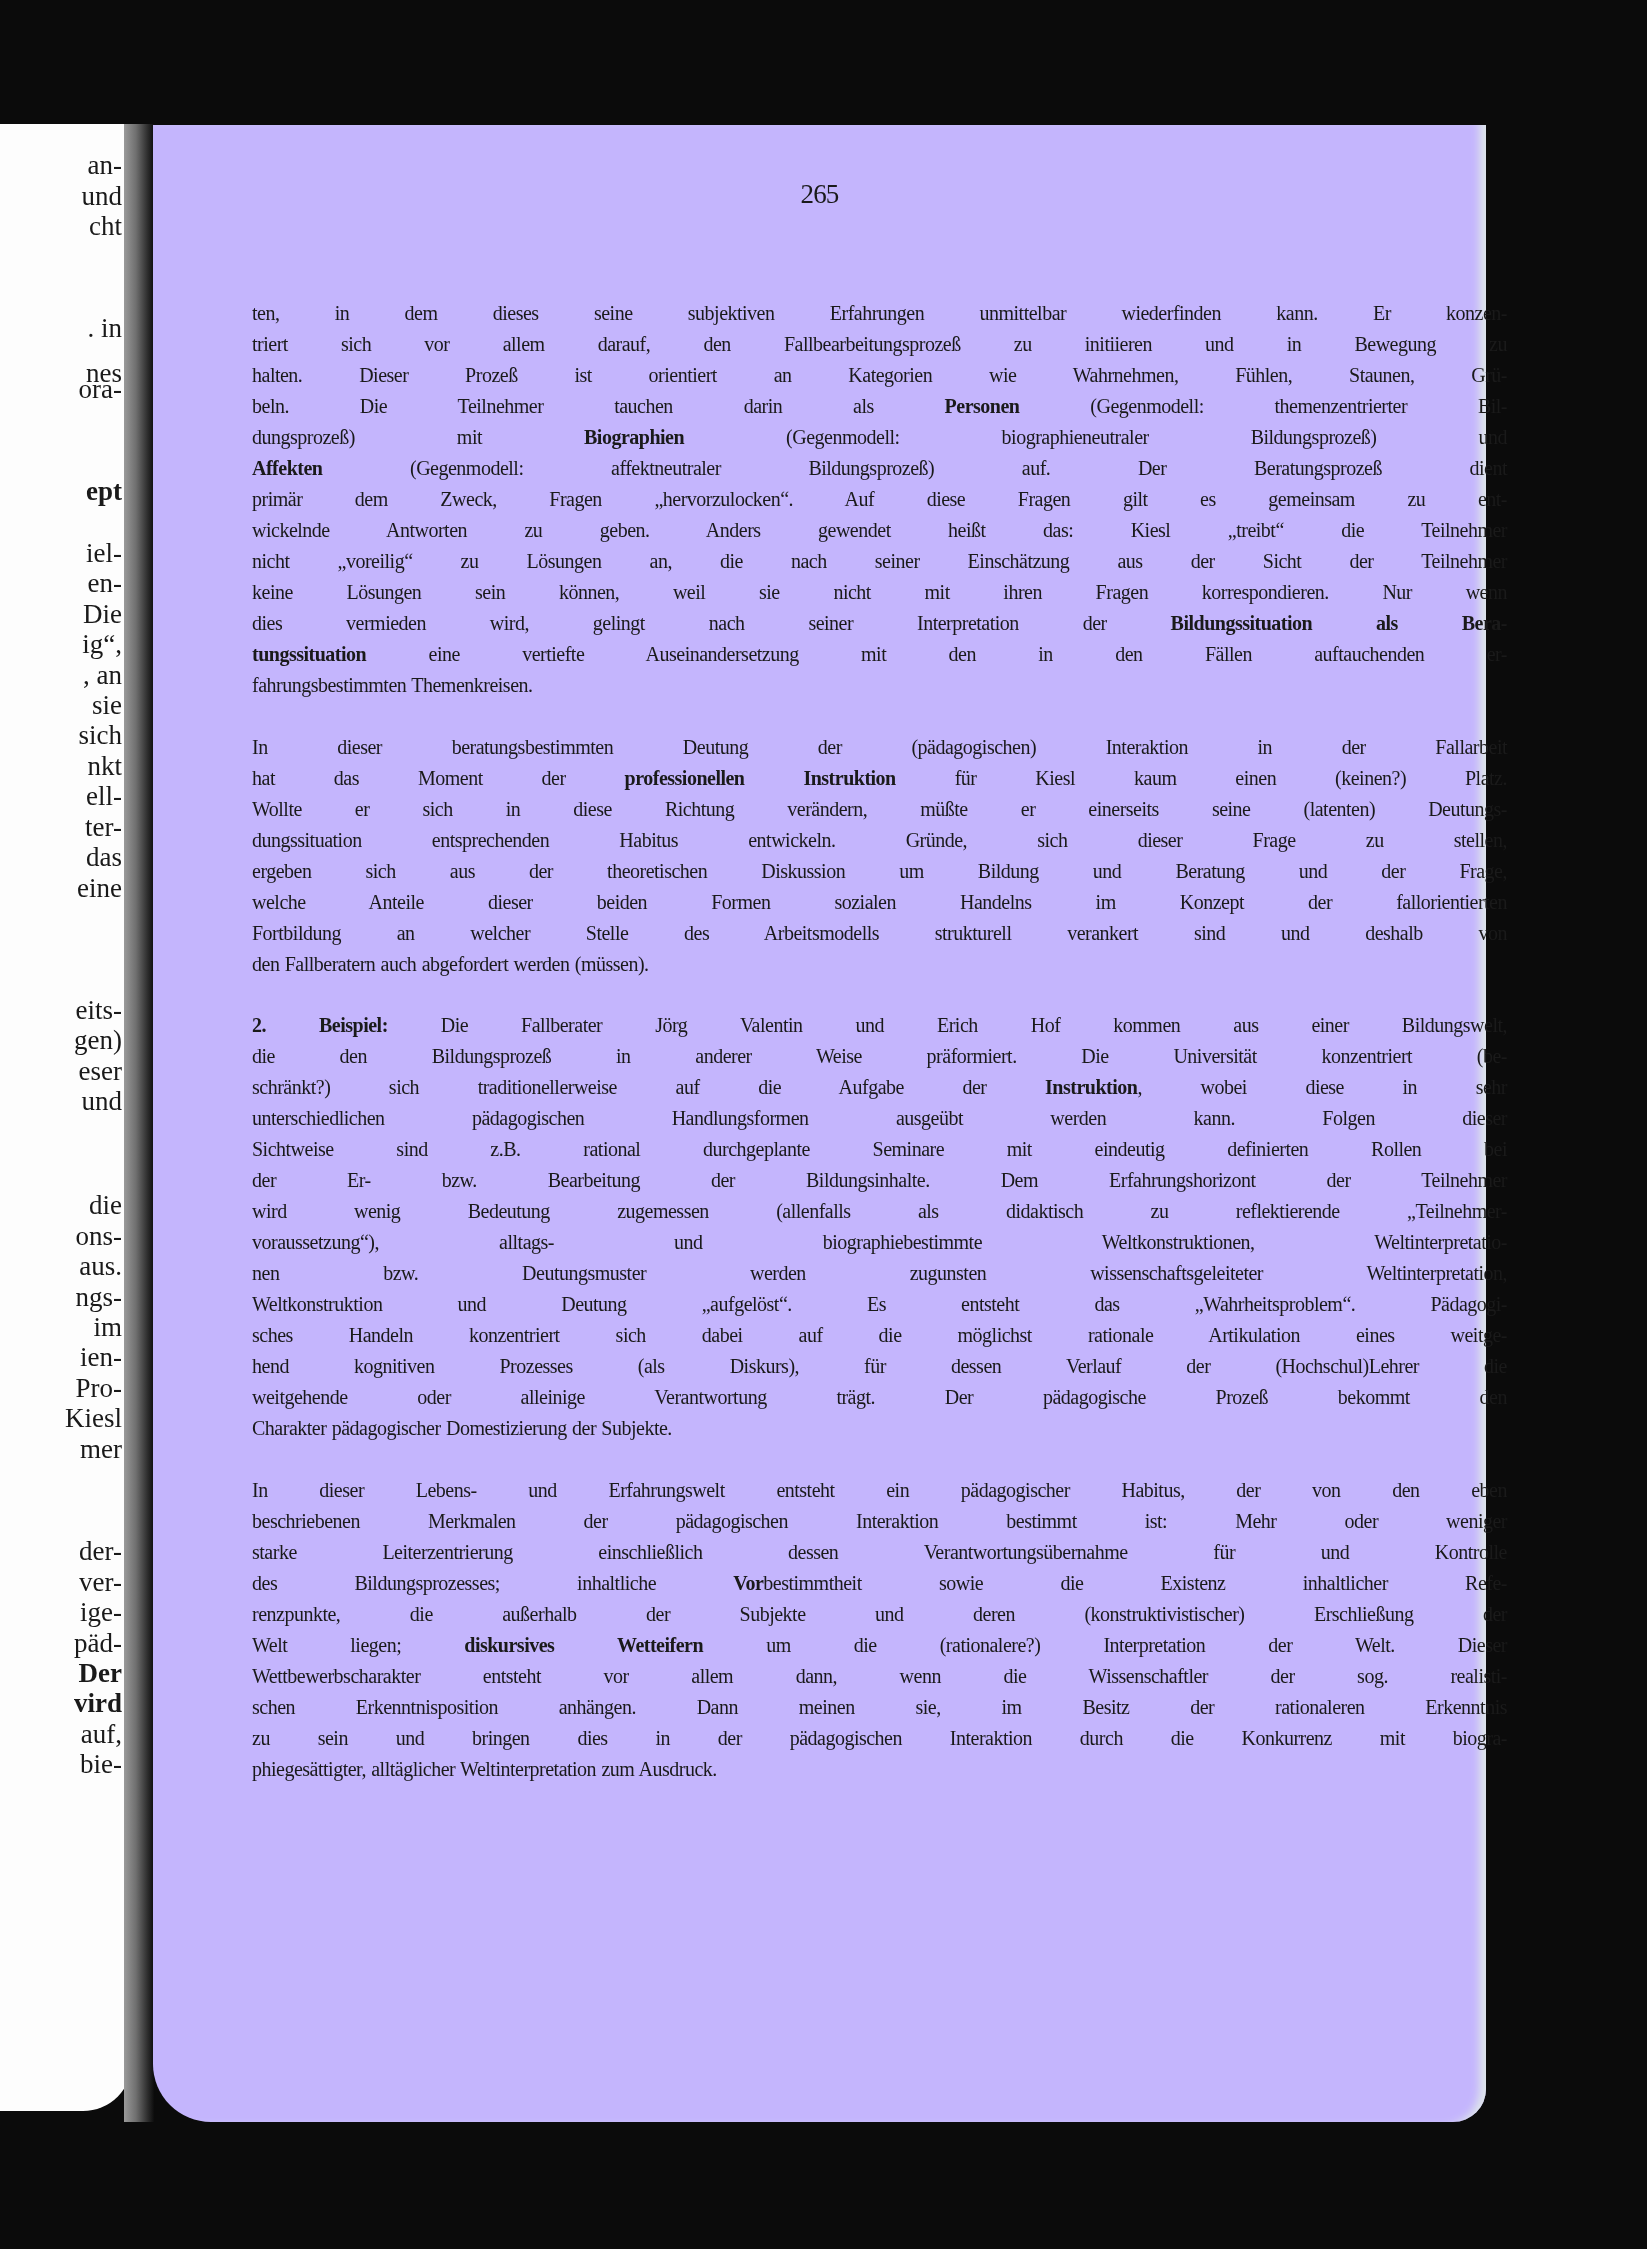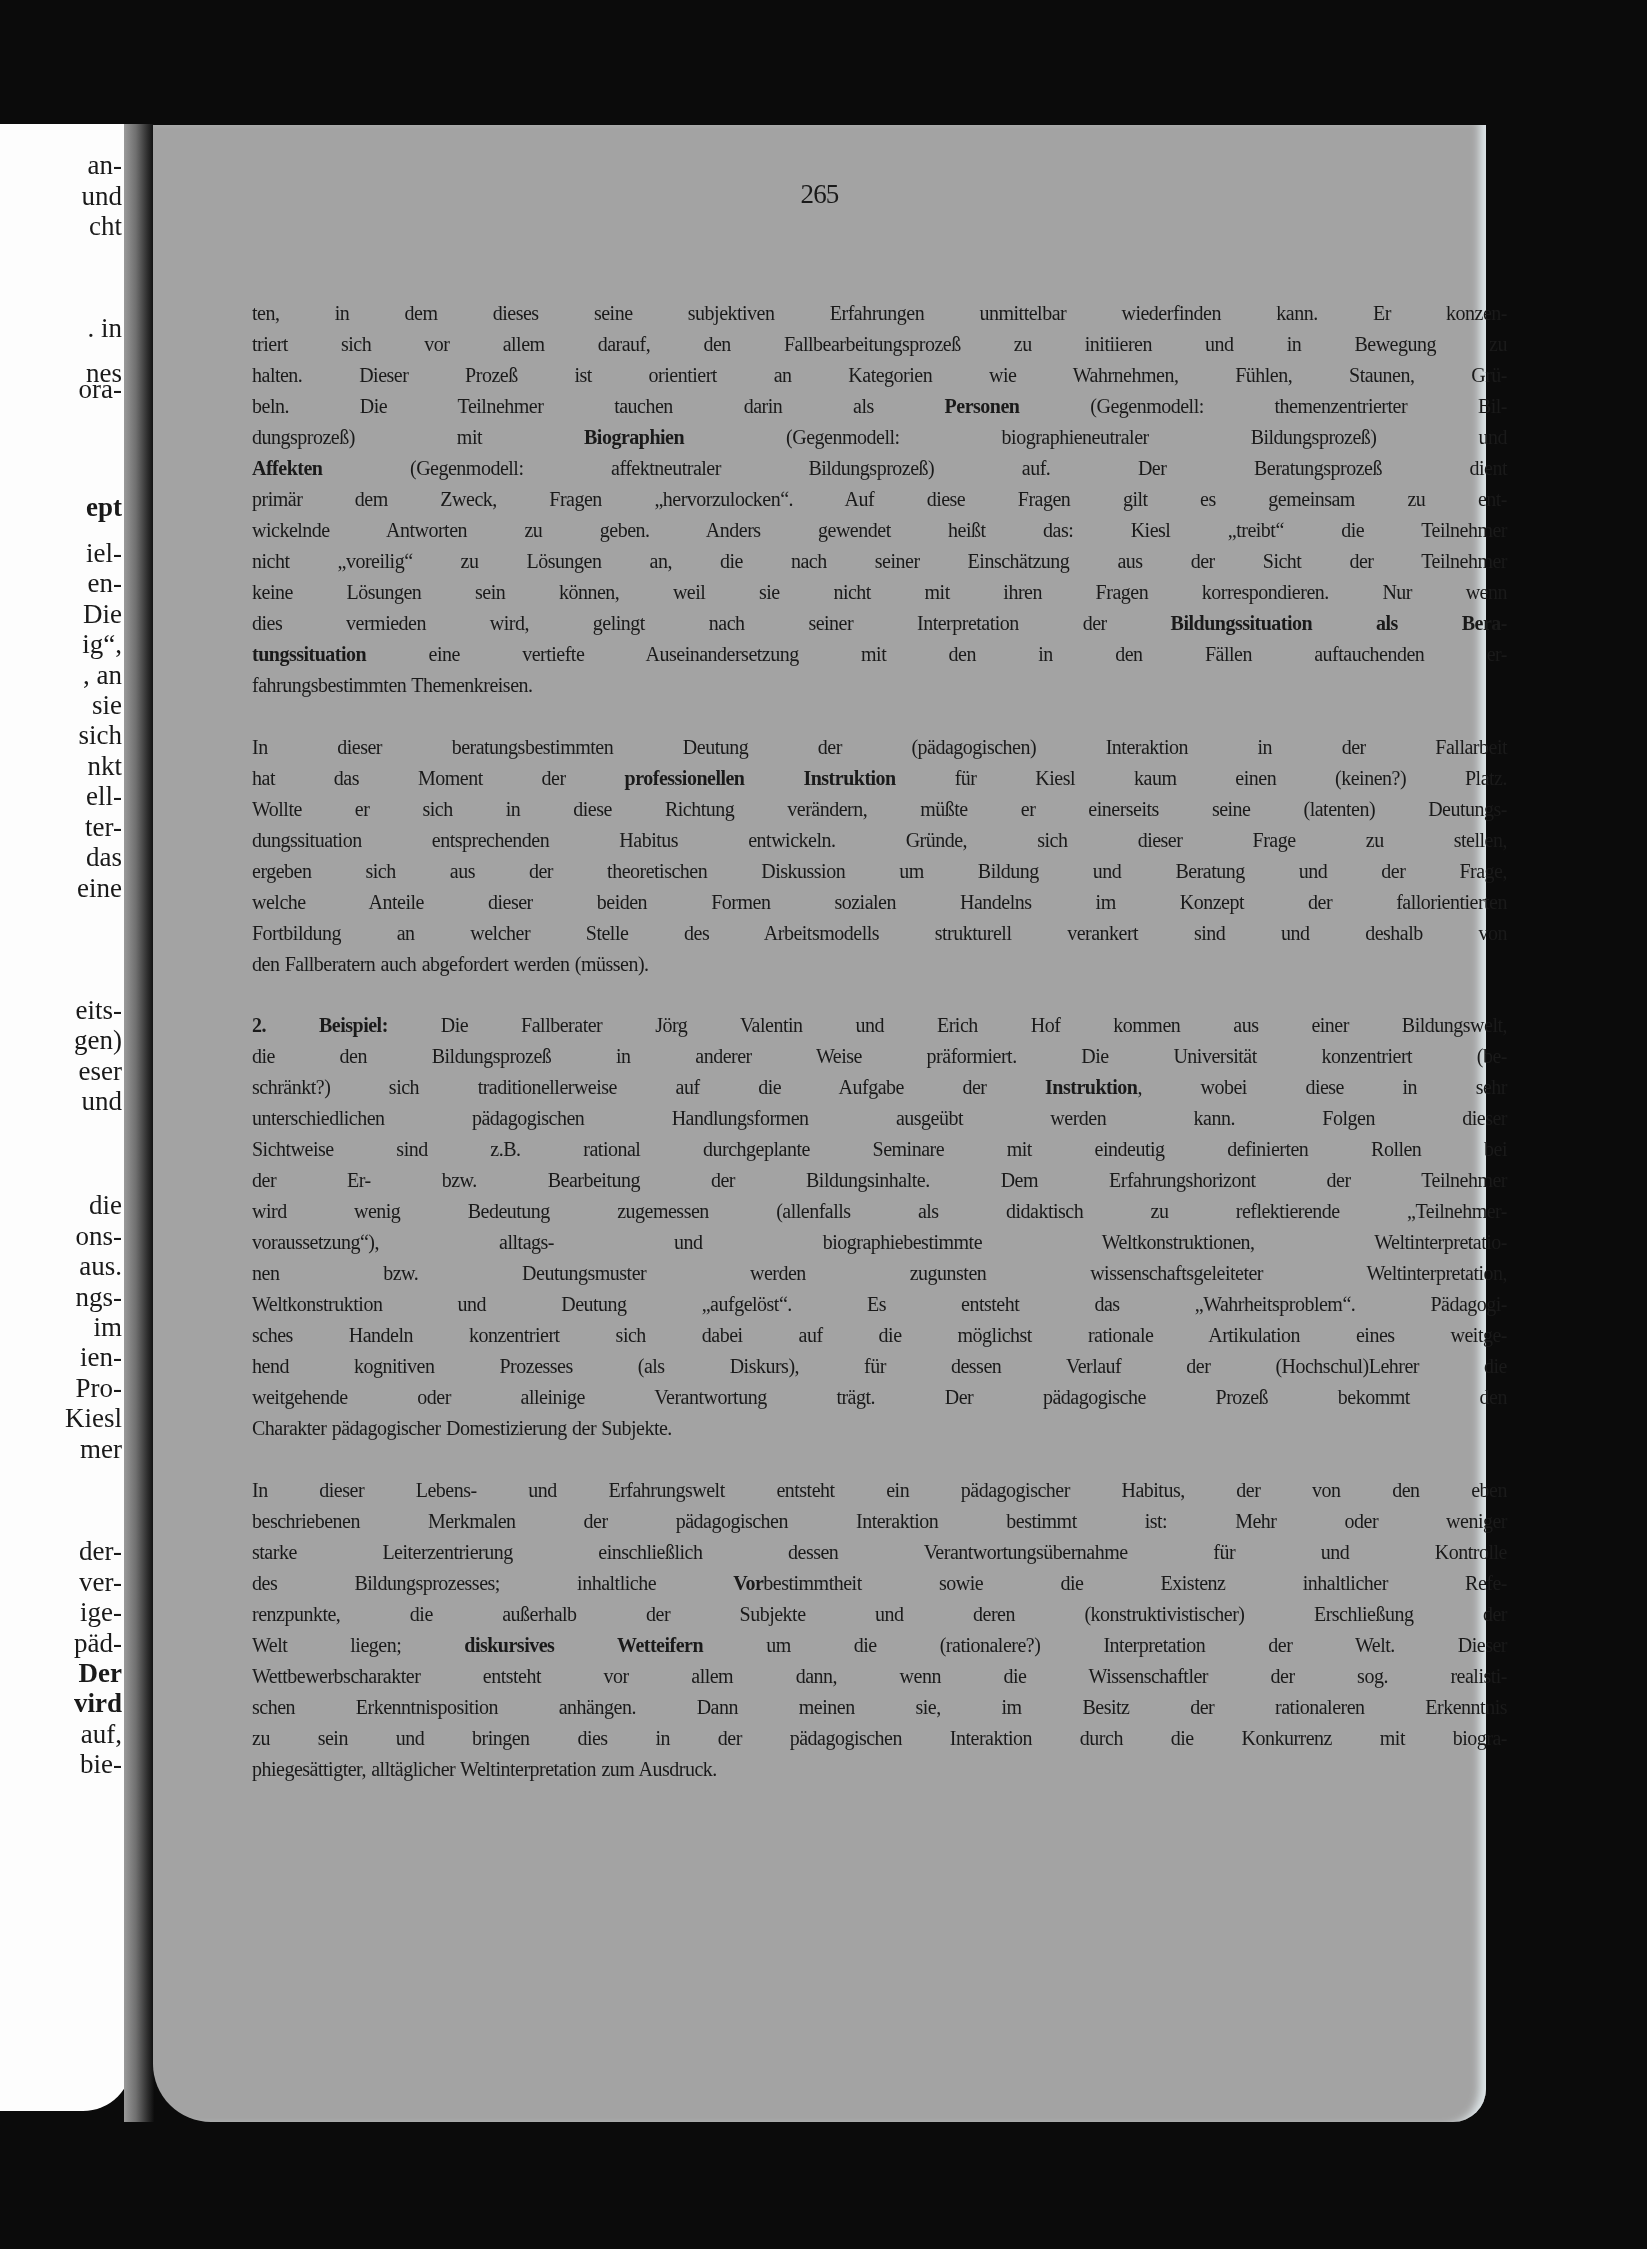--- a/index.html
+++ b/index.html
@@ -13,21 +13,21 @@
   }
   .left-frag {
     position:absolute; right:10px; font-size:27px; line-height:31px; white-space:nowrap;
   }
   .gutter {
     position:absolute; left:124px; top:124px; width:30px; height:1998px;
     background:linear-gradient(to right,#9a9a9a 0%,#6f6f6f 40%,#2b2b2b 80%,#0d0d0d 100%);
   }
   .right-page {
     position:absolute; left:153px; top:125px; width:1333px; height:1997px;
-    background:#a3a3a3; border-bottom-left-radius:58px; border-bottom-right-radius:33px;
+    background:#c4b5fd; border-bottom-left-radius:58px; border-bottom-right-radius:33px;
     box-shadow: inset -11.5px 0 8.2px -5px #dfe7ea;
   }
   .page-number {
     position:absolute; top:54px; left:0; right:0; text-align:center; font-size:27px; letter-spacing:-0.8px;
   }
   .body-text {
     position:absolute; left:99px; width:1255px; top:173px;
     font-size:20px; line-height:31px; text-align:justify; letter-spacing:-0.5px; word-spacing:0.8px;font-family:Liberation Serif, serif;
   }
   .para { margin:0 0 30.5px 0; }
@@ -38,21 +38,21 @@
 </head>
 <body>
 
 <div class="left-page" id="left-page">
     <div class="left-frag" style="top: 26px;">an-</div>
     <div class="left-frag" style="top: 57px;">und</div>
     <div class="left-frag" style="top: 87px;">cht</div>
     <div class="left-frag" style="top: 189px;">. in</div>
     <div class="left-frag" style="top: 220px; margin-top: 14px;">nes</div>
     <div class="left-frag" style="top: 250px;">ora-</div>
-    <div class="left-frag" style="top: 352px; font-weight: bold; margin-top: 16px;">ept</div>
+    <div class="left-frag" style="top: 352px; font-weight: bold;">ept</div>
     <div class="left-frag" style="top: 414px;">iel-</div>
     <div class="left-frag" style="top: 444px;">en-</div>
     <div class="left-frag" style="top: 475px;">Die</div>
     <div class="left-frag" style="top: 505px;">ig“,</div>
     <div class="left-frag" style="top: 536px;">, an</div>
     <div class="left-frag" style="top: 566px;">sie</div>
     <div class="left-frag" style="top: 596px;">sich</div>
     <div class="left-frag" style="top: 627px;">nkt</div>
     <div class="left-frag" style="top: 657px;">ell-</div>
     <div class="left-frag" style="top: 688px;">ter-</div>

